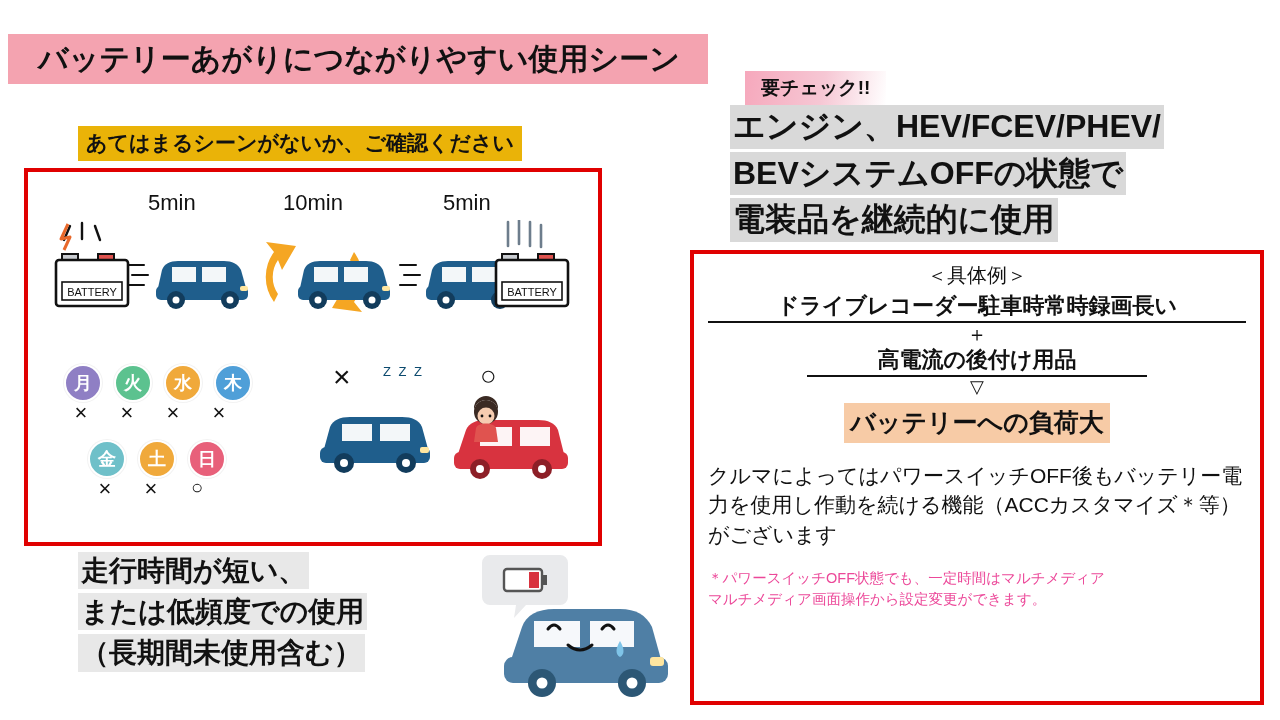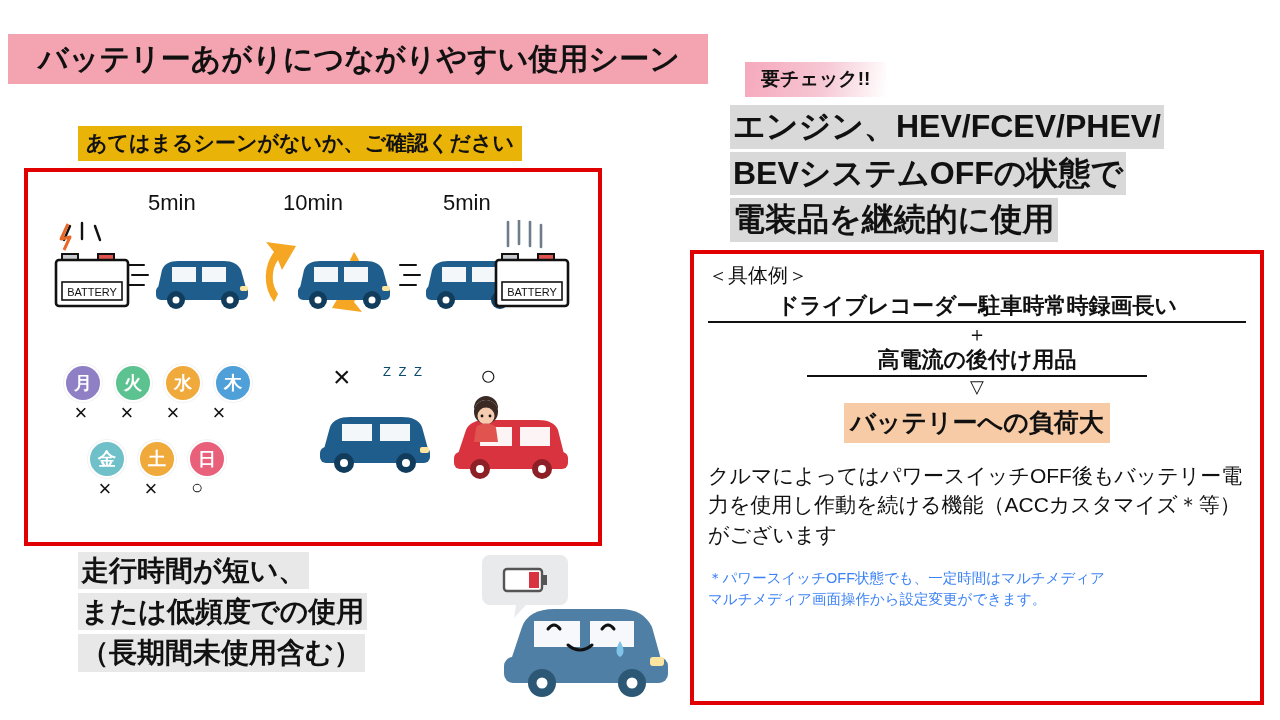--- a/index.html
+++ b/index.html
@@ -52,57 +52,57 @@
   #bottom-left-text{
     left:78px;top:552px;width:400px;
     font-size:28px;font-weight:bold;color:#111;line-height:1.33;
   }
   #bottom-left-text .line{
     background:#e8e8e8;display:inline-block;padding:0 3px;margin-bottom:4px;
   }
 
   
   #check-badge{
-    left:745px;top:62px;
+    left:745px;top:71px;
     background:linear-gradient(100deg,#f6a8bc 0%,#f6c7d4 55%,#ffffff 100%);
     padding:4px 16px 5px 16px;
     font-size:19px;font-weight:bold;color:#111;
   }
   #right-head{
     left:730px;top:105px;width:540px;
     font-size:32px;font-weight:bold;color:#111;line-height:1.36;
   }
   #right-head .line{
     background:#d9d9d9;display:inline-block;padding:0 3px;margin-bottom:3px;
   }
 
   #example-box{
     left:690px;top:250px;width:574px;height:455px;
     border:4px solid #e00000;background:#fff;
     box-sizing:border-box;padding:8px 14px;
   }
-  #example-box .lbl{font-size:20px;color:#111;margin:0 0 2px 0;}
+  #example-box .lbl{font-size:20px;color:#111;margin:0 0 2px 0;text-align:center;}
   .u-line{
     text-align:center;font-size:22px;font-weight:bold;color:#111;
     border-bottom:2px solid #111;display:block;
   }
   .plus{text-align:center;font-size:20px;color:#111;line-height:1.1;}
   .tri{text-align:center;font-size:18px;color:#111;line-height:1.2;}
   #load-banner{
     margin:4px auto 0 auto;
     background:#f7cba6;
     width:266px;text-align:center;
     font-size:25px;font-weight:bold;color:#111;
     padding:3px 0 4px 0;
   }
   #para-main{
     margin-top:18px;font-size:21px;color:#111;line-height:1.42;font-weight:normal;
   }
   #note{
-    margin-top:18px;font-size:14.5px;color:#3b82f6;line-height:1.45;
+    margin-top:18px;font-size:14.5px;color:#ec4899;line-height:1.45;
   }
 </style>
 </head>
 <body>
 
 <div class="abs" id="title-banner">
   <div class="t">バッテリーあがりにつながりやすい使用シーン</div>
 </div>
 
 <div class="abs" id="subtitle-strip">あてはまるシーンがないか、ご確認ください</div>

